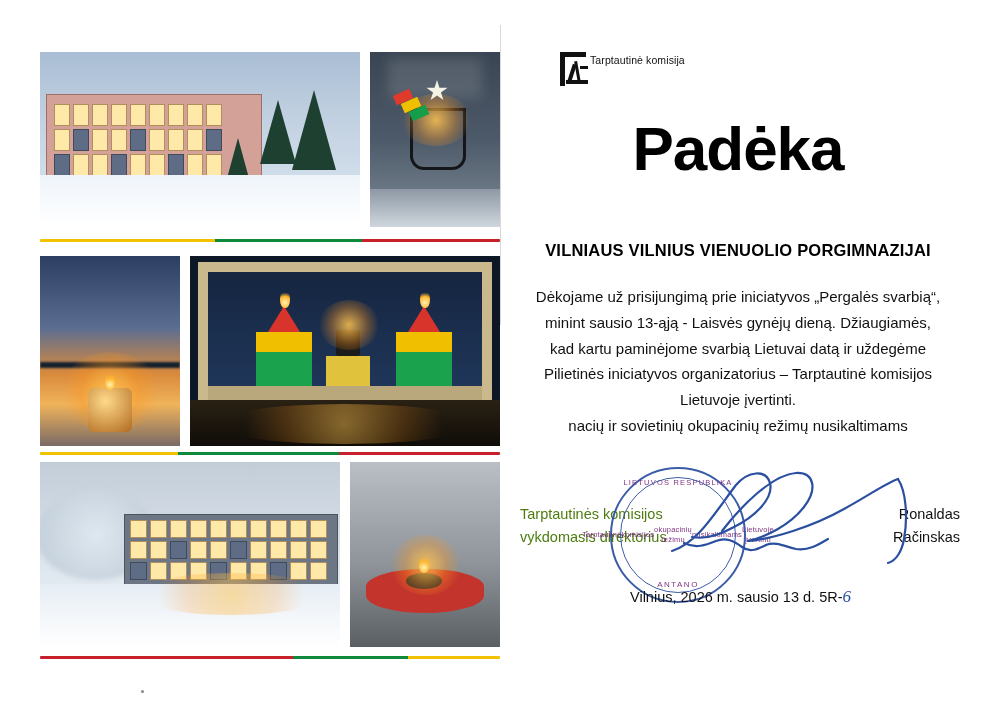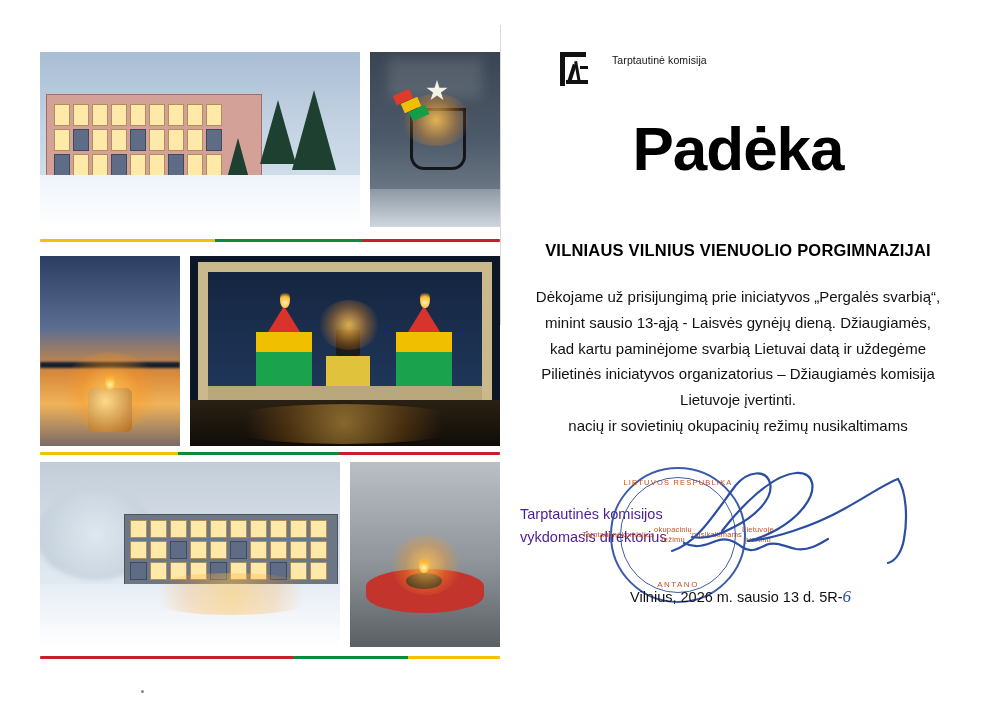--- a/index.html
+++ b/index.html
@@ -150,21 +150,21 @@
   .content {
     position: absolute;
     left: 512px;
     top: 52px;
     width: 452px;
   }
 
   .org-header {
     display: flex;
     align-items: flex-start;
-    gap: 24px;
+    gap: 2px;
     padding-left: 48px;
   }
   .org-logo {
     flex: 0 0 auto;
     width: 28px;
     height: 34px;
     position: relative;
   }
   .org-logo .blk {
     position: absolute;
@@ -212,42 +212,42 @@
     margin-top: 46px;
     position: relative;
     height: 120px;
   }
   .sig-role {
     position: absolute;
     left: 8px;
     top: 18px;
     font-size: 14.5px;
     line-height: 1.6;
-    color: #4c1d95;
+    color: #4d7c0f;
   }
   .sig-name {
     position: absolute;
     right: 4px;
     top: 18px;
     text-align: right;
     font-size: 14.5px;
     line-height: 1.6;
     color: #111;
   }
 
   
   .stamp {
     position: absolute;
     left: 98px;
     top: -18px;
     width: 132px;
     height: 132px;
     border: 2px solid #2b4fa0;
     border-radius: 50%;
-    color: #c2410c;
+    color: #701a75;
     opacity: 0.92;
   }
   .stamp::after {
     content: "";
     position: absolute;
     left: 8px; top: 8px; right: 8px; bottom: 8px;
     border: 1px solid #2b4fa0;
     border-radius: 50%;
   }
   .stamp-lines {
@@ -468,32 +468,36 @@
     </div>
 
     <h1 class="title">Padėka</h1>
 
     <div class="recipient">VILNIAUS VILNIUS VIENUOLIO PORGIMNAZIJAI</div>
 
     <div class="body-text">
       <p>Dėkojame už prisijungimą prie iniciatyvos „Pergalės svarbią“,</p>
       <p>minint sausio 13-ąją - Laisvės gynėjų dieną. Džiaugiamės,</p>
       <p>kad kartu paminėjome svarbią Lietuvai datą ir uždegėme</p>
-      <p>Pilietinės iniciatyvos organizatorius – Džiaugiamės komisija</p>
+      <p>Pilietinės iniciatyvos organizatorius – Tarptautinė komisijos</p>
       <p>Lietuvoje įvertinti.</p>
       <p>nacių ir sovietinių okupacinių režimų nusikaltimams</p>
     </div>
 
     <div class="signature-block">
 
       <div class="sig-role">
         <div>Tarptautinės komisijos</div>
         <div>vykdomasis direktorius</div>
       </div>
 
+      <div class="sig-name">
+        <div>Ronaldas</div>
+        <div>Račinskas</div>
+      </div>
 
       <div class="stamp">
         <div class="stamp-top">LIETUVOS RESPUBLIKA</div>
         <div class="stamp-lines">
           <div>Tarptautinė</div>
           <div>komisijos</div>
           <div>okupacinių režimų</div>
           <div>nusikaltimams</div>
           <div>Lietuvoje įvertinti</div>
         </div>

